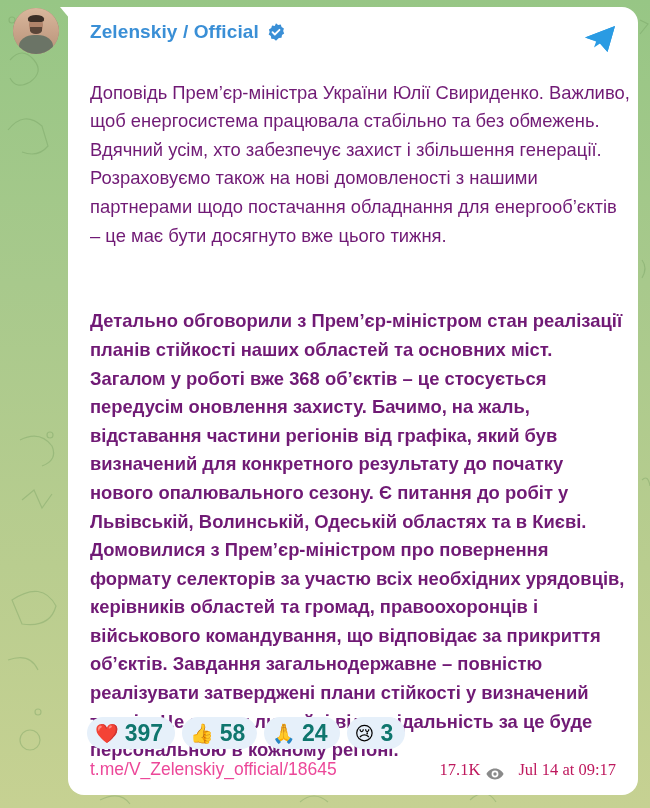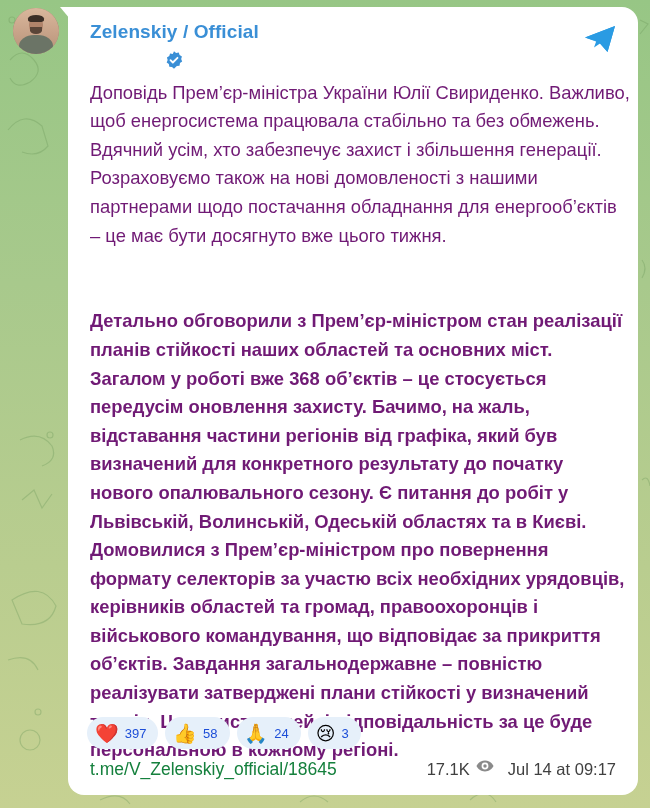--- a/index.html
+++ b/index.html
@@ -26,21 +26,21 @@
       position: absolute; left: 68px; top: 7px; width: 570px; height: 788px;
       background: #ffffff;
       border-radius: 0 16px 16px 16px;
     }
     .tail {
       position: absolute; left: 60px; top: 7px; width: 10px; height: 12px;
       background: #ffffff;
       clip-path: polygon(0 0, 100% 0, 100% 100%);
     }
     .header {
-      position: absolute; left: 22px; top: 14px; display: flex; align-items: center; gap: 7px; flex-direction: column;
+      position: absolute; left: 22px; top: 14px; display: flex; align-items: center; gap: 7px;
     }
     .channel-name {
       color: #3a8fd6; font-weight: bold; font-size: 19px; letter-spacing: 0.1px;
     }
     .verified { width: 20px; height: 20px; display: inline-block; }
     .share {
       position: absolute; right: 22px; top: 18px; width: 32px; height: 28px;
     }
     .msg-text {
       position: absolute; left: 22px; top: 43px; width: 540px;
@@ -50,28 +50,28 @@
     .para + .para { margin-top: 28.6px; font-weight: bold; }
     .reactions {
       position: absolute; left: 19px; top: 710px; display: flex; gap: 7px;
     }
     .reaction {
       height: 32px; border-radius: 16px; background: #e6f0fa;
       display: flex; align-items: center; padding: 0 12px 0 8px; gap: 6px;
       cursor: pointer;
     }
     .reaction .emoji { font-size: 19px; line-height: 1; font-family: "DejaVu Sans", sans-serif; }
-    .reaction .count { color: #1d4ed8; font-weight: normal; font-size: 13px; }
+    .reaction .count { color: #0f766e; font-weight: bold; font-size: 23px; }
     .link {
-      position: absolute; left: 22px; top: 752px; color: #15803d; font-size: 17.5px;
+      position: absolute; left: 22px; top: 752px; color: #ec4899; font-size: 17.5px;
       text-decoration: none;
     }
     .meta {
-      position: absolute; right: 22px; top: 753px; display: flex; align-items: flex-start; gap: 6px;
-      color: #404040; font-size: 16.5px;
+      position: absolute; right: 22px; top: 753px; display: flex; align-items: flex-end; gap: 6px;
+      color: #be185d; font-size: 16.5px; font-family: Liberation Serif, serif;
     }
     .eye { width: 18px; height: 12px; display: inline-block; margin-right: 8px; }
   </style>
 </head>
 <body>
 
 <svg class="pattern" width="650" height="808" viewBox="0 0 650 808" fill="none" stroke="#6e9a5c" stroke-width="1.2">
   <circle cx="12" cy="20" r="3"></circle>
   <path d="M10 60 q12 -14 24 0 q10 12 -4 22 q-14 8 -20 -4"></path>
   <path d="M8 130 q16 -20 34 -4 l6 20 q-10 12 -26 6"></path>

